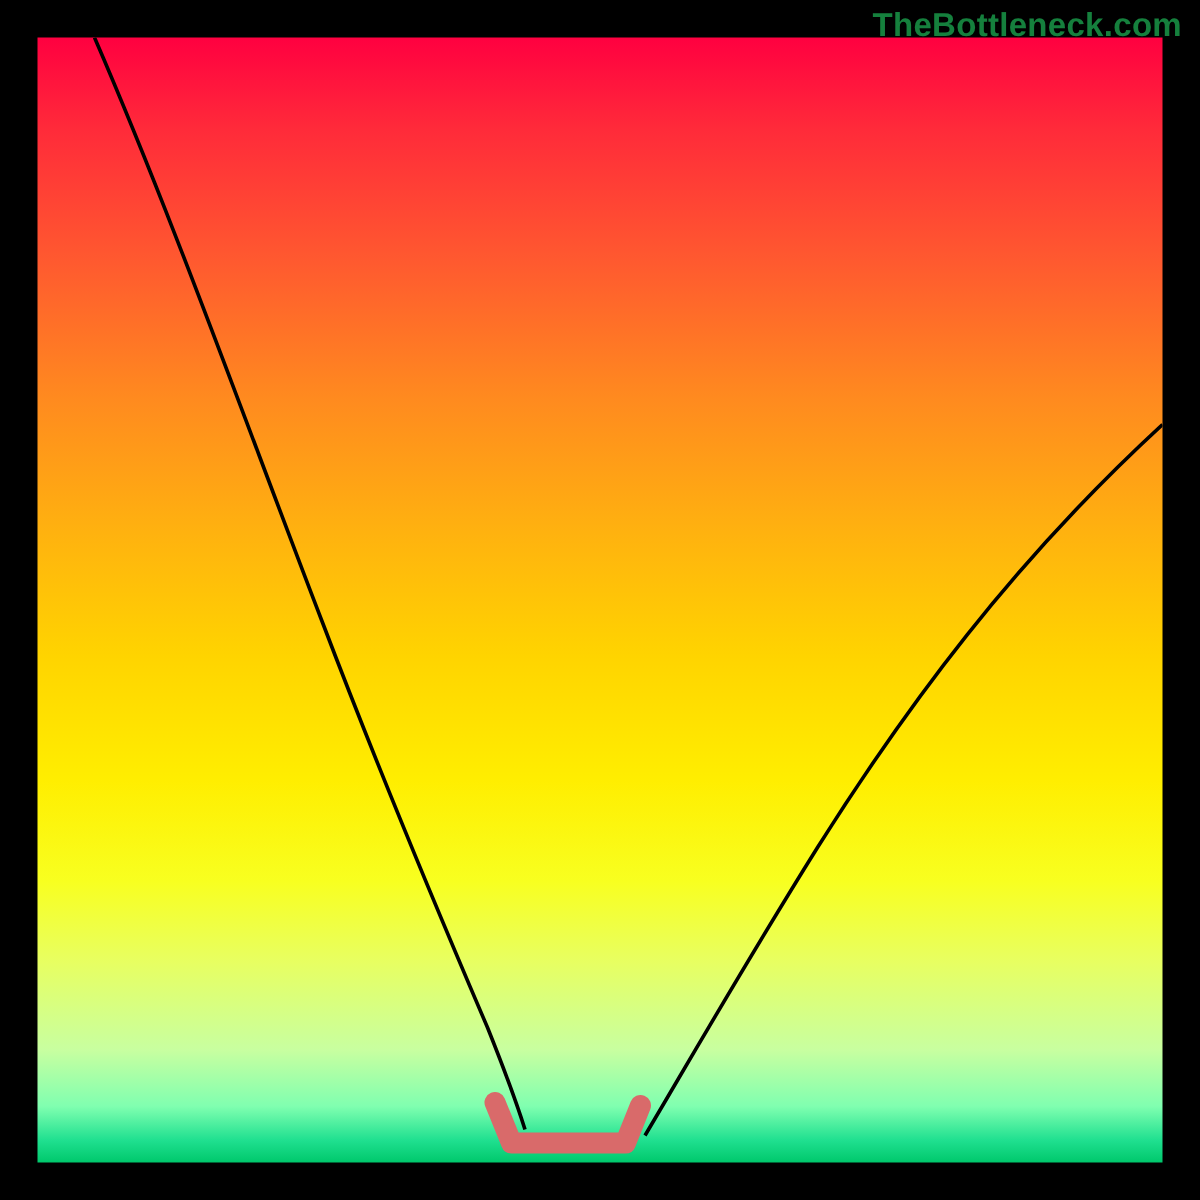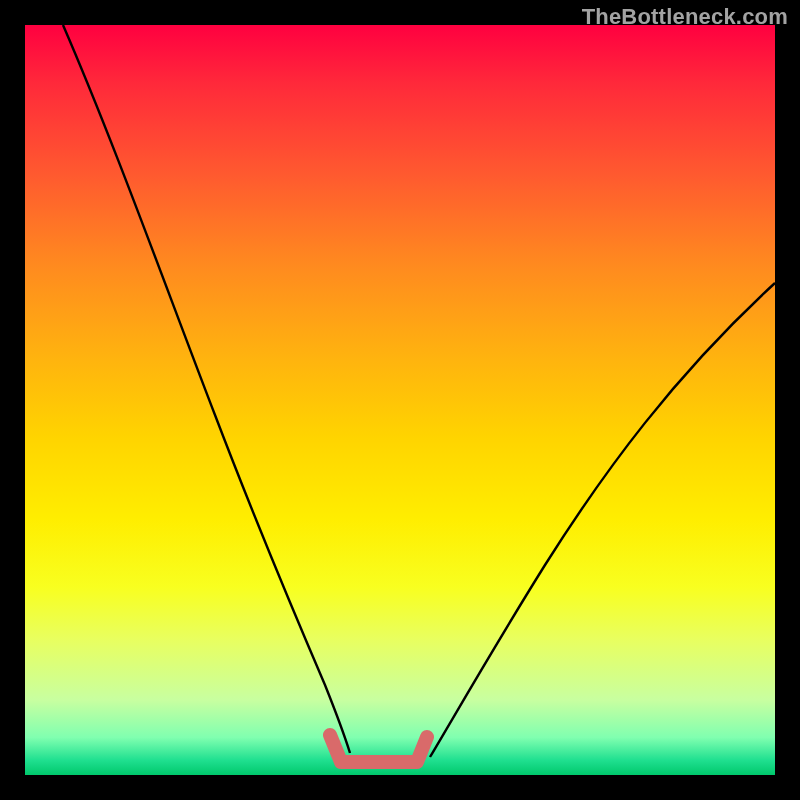--- a/index.html
+++ b/index.html
@@ -31,21 +31,21 @@
 
   .curves { position: absolute; left: 0; top: 0; width: 100%; height: 100%; }
 
   .watermark {
     position: absolute;
     top: 4px;
     right: 12px;
     font-family: Arial, Helvetica, sans-serif;
     font-size: 22px;
     font-weight: 600;
-    color: #a3a3a3;
+    color: #15803d;
     letter-spacing: 0.2px;
   }
 </style>
 </head>
 <body>
 
 <div class="frame">
   <svg class="curves" viewBox="0 0 750 750" preserveAspectRatio="none">
 
     <path fill="none" stroke="#000" stroke-width="2.4" d="M38,0

